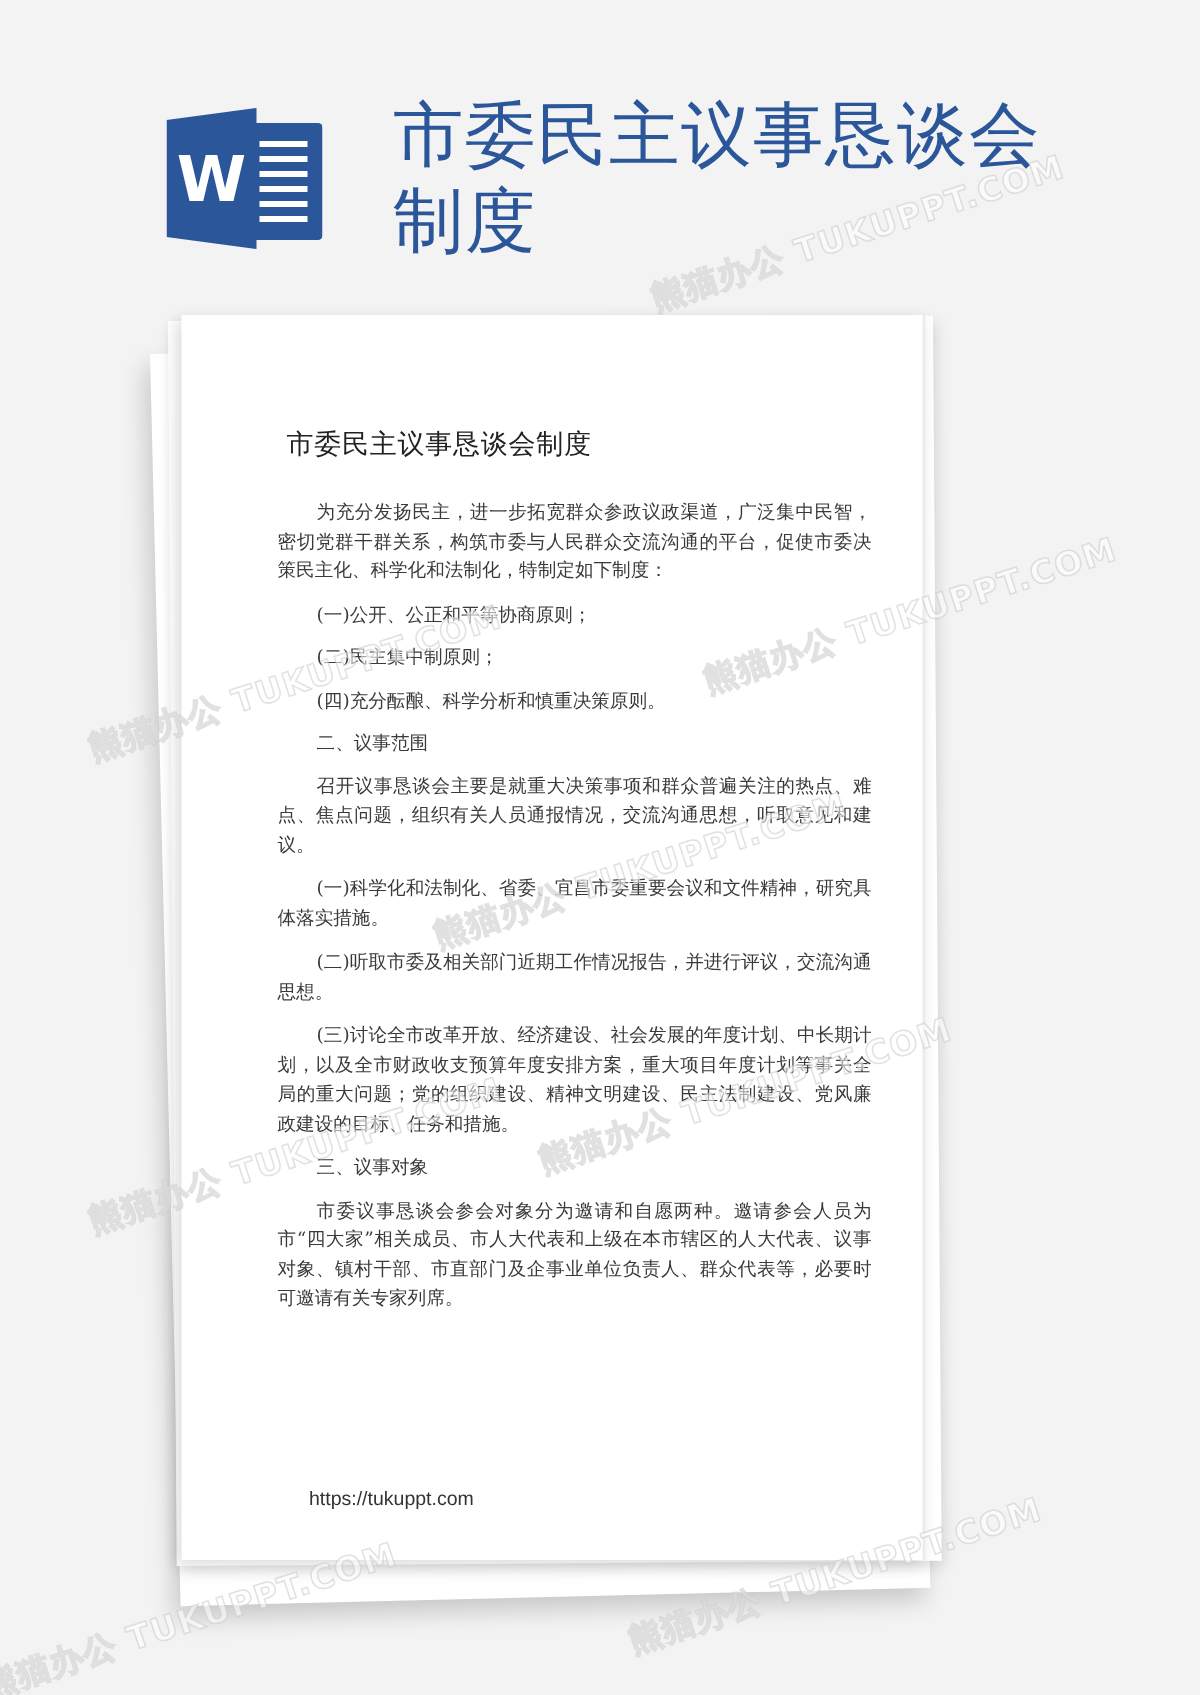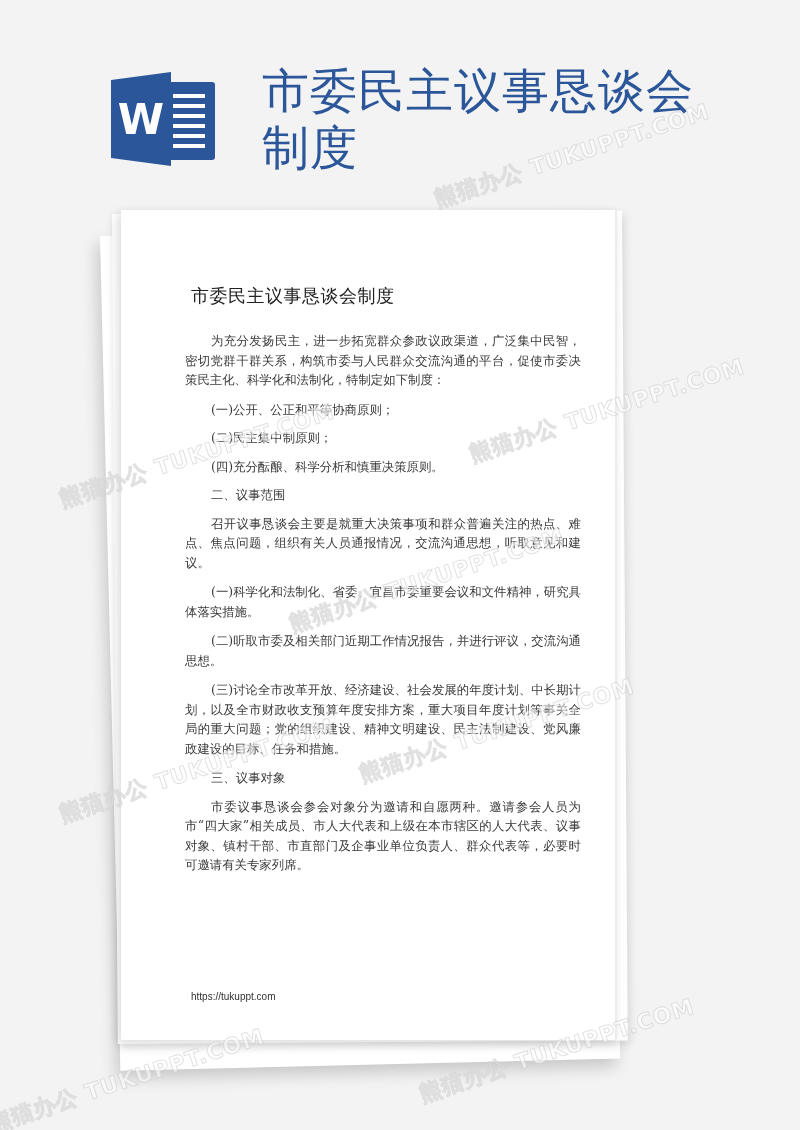--- a/index.html
+++ b/index.html
@@ -110,24 +110,24 @@
     }
     .doc-body p {
       margin: 0 0 10px 0;
       text-indent: 2.1em;
     }
     .doc-body p.compact {
       margin-bottom: 9px;
     }
     .doc-footer-url {
       position: absolute;
-      left: 70px;
+      left: 85px;
       top: 781px;
       font-family: "Liberation Sans", sans-serif;
-      font-size: 10px;
+      font-size: 13px;
       color: #333;
     }
   </style>
 </head>
 <body>
 
 <div class="word-icon">
   <svg width="104" height="94" viewBox="0 0 104 94" xmlns="http://www.w3.org/2000/svg">
 
     <rect x="50" y="10" width="54" height="78" rx="3" fill="#2b579a"></rect>

